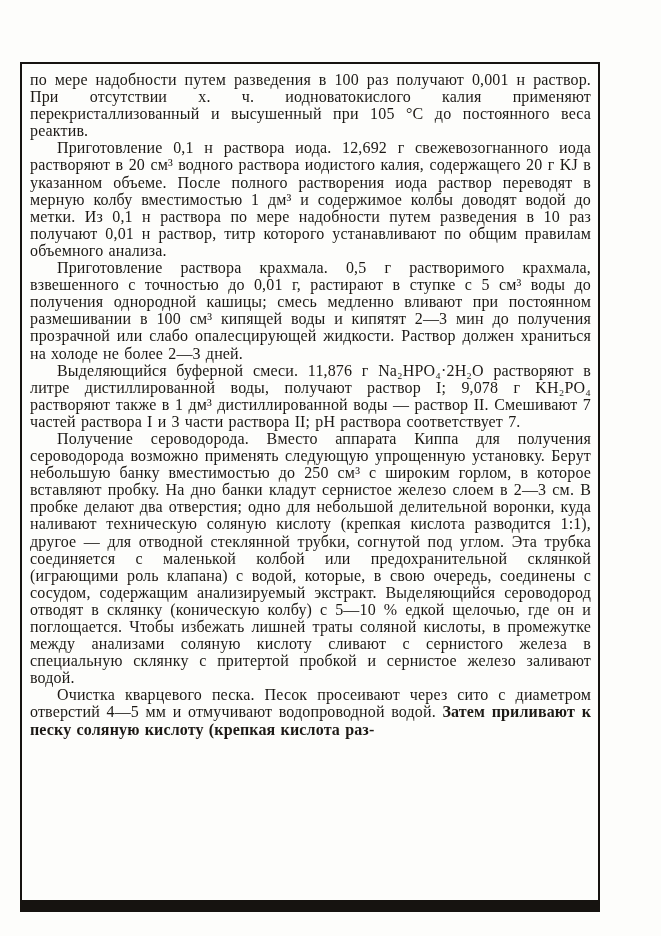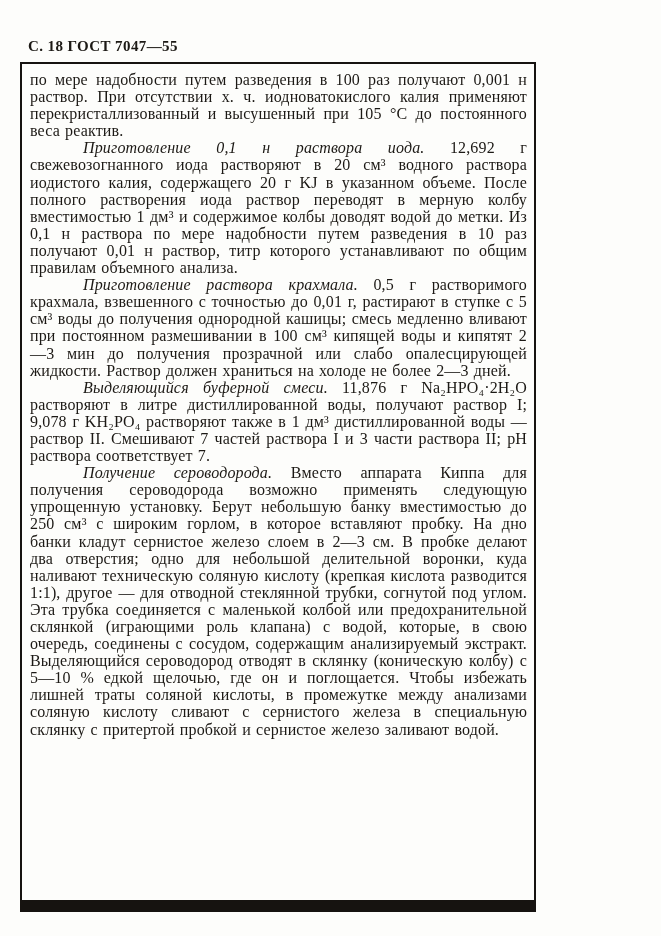--- a/index.html
+++ b/index.html
@@ -26,62 +26,60 @@
     top: 38px;
     font-size: 15px;
     font-weight: 700;
     letter-spacing: 0.4px;
     white-space: nowrap;
   }
   .text-frame {
     position: absolute;
     left: 20px;
     top: 62px;
-    width: 516px;
+    width: 580px;
     height: 850px;
     box-sizing: border-box;
     border: 2px solid #161310;
     border-bottom: 12px solid #161310;
     padding: 7px 7px 0 8px;
     overflow: hidden;
   }
   .para {
     margin: 0;
     font-size: 16px;
     line-height: 17.1px;
     text-align: justify;
     text-indent: 27px;
     letter-spacing: 0.15px;
     word-spacing: 1px;
   }
   .para.first {
     text-indent: 0;
   }
   .lead {
-    font-style: italic;
-    margin-left: 26px;
   }
   .bold-tail {
     font-weight: 700;
   }
 </style>
 </head>
 <body>
 
 <div class="page">
 
-  <div class="page-header">С. 18 ГОСТ 7047—55</div>
 
   <div class="text-frame">
 
     <p class="para first"><span class="body">по мере надобности путем разведения в 100 раз получают 0,001 н раствор. При отсутствии х. ч. иодноватокислого калия применяют перекристаллизованный и высушенный при 105 °C до постоянного веса реактив.</span></p>
 
     <p class="para"><span class="lead">Приготовление 0,1 н раствора иода.</span><span class="body"> 12,692 г свежевозогнанного иода растворяют в 20 см³ водного раствора иодистого калия, содержащего 20 г KJ в указанном объеме. После полного растворения иода раствор переводят в мерную колбу вместимостью 1 дм³ и содержимое колбы доводят водой до метки. Из 0,1 н раствора по мере надобности путем разведения в 10 раз получают 0,01 н раствор, титр которого устанавливают по общим правилам объемного анализа.</span></p>
 
     <p class="para"><span class="lead">Приготовление раствора крахмала.</span><span class="body"> 0,5 г растворимого крахмала, взвешенного с точностью до 0,01 г, растирают в ступке с 5 см³ воды до получения однородной кашицы; смесь медленно вливают при постоянном размешивании в 100 см³ кипящей воды и кипятят 2—3 мин до получения прозрачной или слабо опалесцирующей жидкости. Раствор должен храниться на холоде не более 2—3 дней.</span></p>
 
     <p class="para"><span class="lead">Выделяющийся буферной смеси.</span><span class="body"> 11,876 г Na₂HPO₄·2H₂O растворяют в литре дистиллированной воды, получают раствор I; 9,078 г KH₂PO₄ растворяют также в 1 дм³ дистиллированной воды — раствор II. Смешивают 7 частей раствора I и 3 части раствора II; pH раствора соответствует 7.</span></p>
 
     <p class="para"><span class="lead">Получение сероводорода.</span><span class="body"> Вместо аппарата Киппа для получения сероводорода возможно применять следующую упрощенную установку. Берут небольшую банку вместимостью до 250 см³ с широким горлом, в которое вставляют пробку. На дно банки кладут сернистое железо слоем в 2—3 см. В пробке делают два отверстия; одно для небольшой делительной воронки, куда наливают техническую соляную кислоту (крепкая кислота разводится 1:1), другое — для отводной стеклянной трубки, согнутой под углом. Эта трубка соединяется с маленькой колбой или предохранительной склянкой (играющими роль клапана) с водой, которые, в свою очередь, соединены с сосудом, содержащим анализируемый экстракт. Выделяющийся сероводород отводят в склянку (коническую колбу) с 5—10 % едкой щелочью, где он и поглощается. Чтобы избежать лишней траты соляной кислоты, в промежутке между анализами соляную кислоту сливают с сернистого железа в специальную склянку с притертой пробкой и сернистое железо заливают водой.</span></p>
 
+    <p class="para"><span class="lead">Очистка кварцевого песка.</span><span class="body"> Песок просеивают через сито с диаметром отверстий 4—5 мм и отмучивают водопроводной водой.</span><span class="bold-tail"> Затем приливают к песку соляную кислоту (крепкая кислота раз-</span></p>
 
   </div>
 </div>
 
 </body></html>

